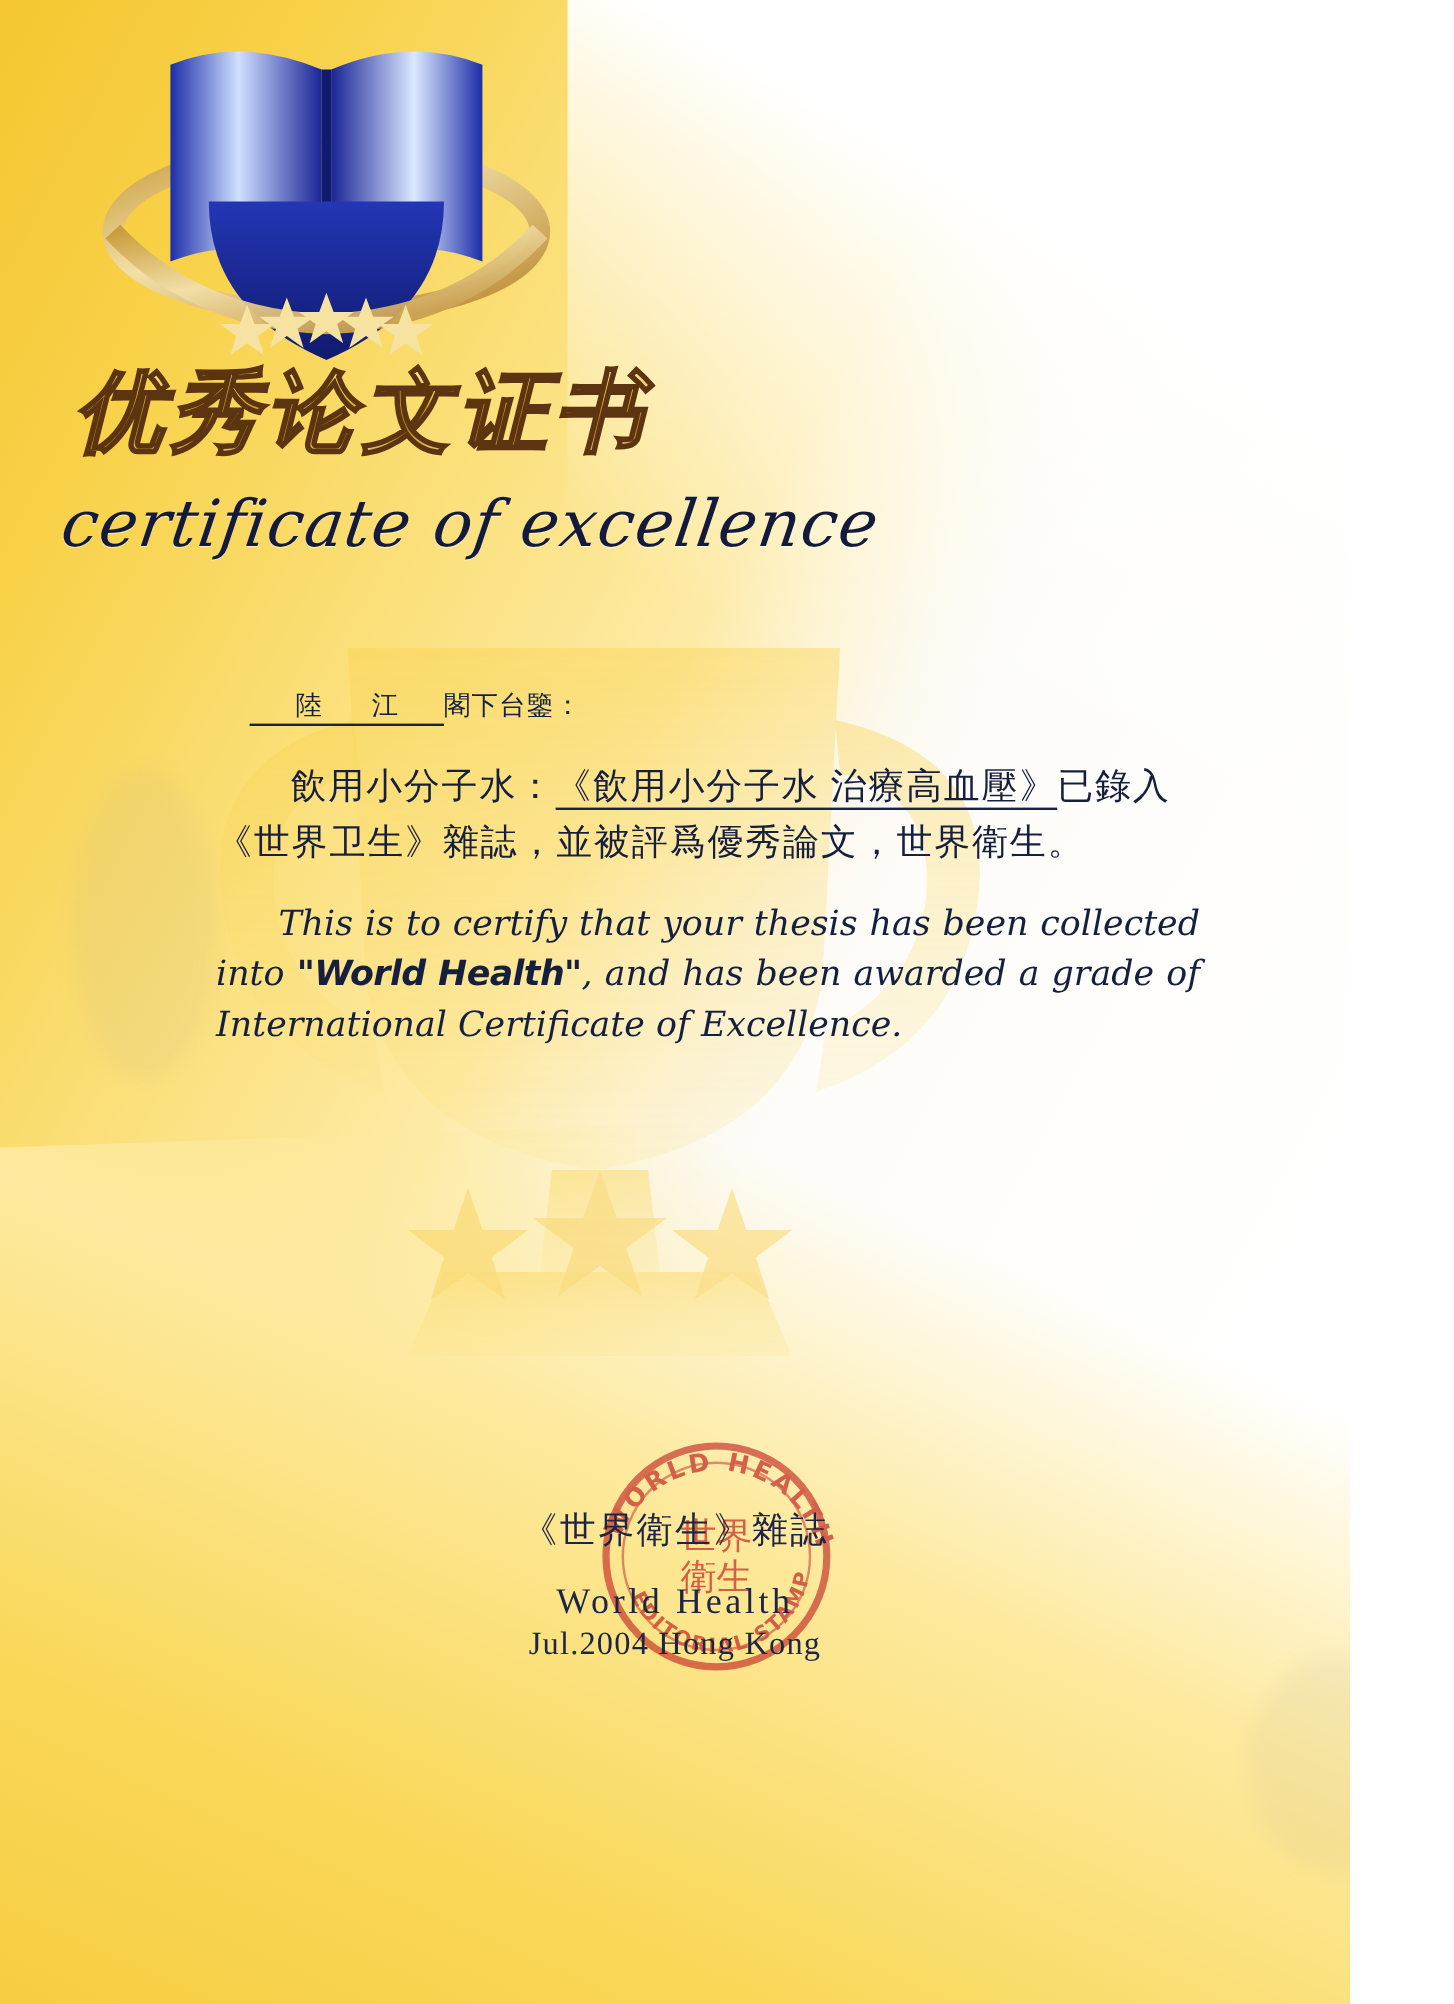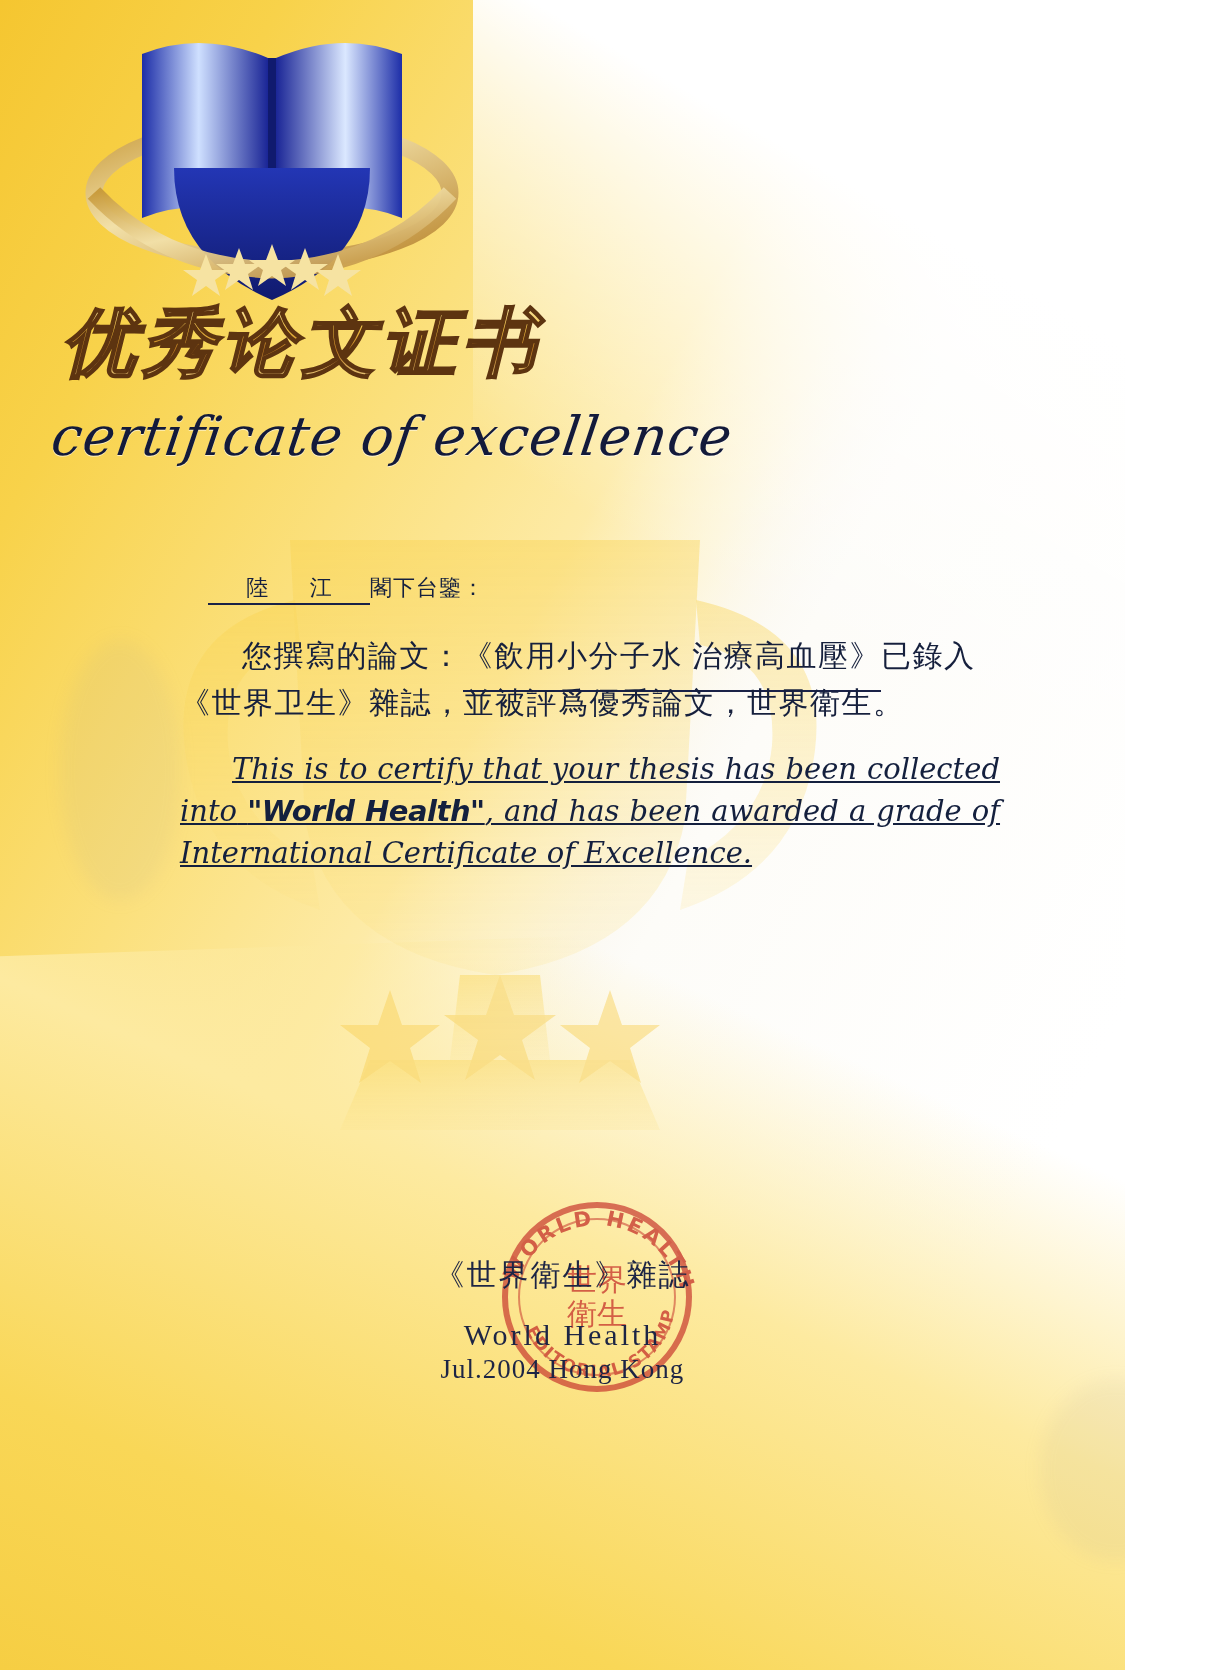--- a/index.html
+++ b/index.html
@@ -141,36 +141,35 @@
   .para-cn {
     font-size: 30px;
     line-height: 1.55;
     margin: 0;
     text-indent: 62px;
     letter-spacing: 1.5px;
     color: #16203d;
   }
   .para-cn .ul {
     border-bottom: 2px solid #1a2247;
-    padding-bottom: 18px;
+    padding-bottom: 1px;
   }
   .para-cn .bold {
     font-weight: normal;
     text-align: center;
   }
   .para-en {
     margin: 22px 0 0 0;
     font-family: "DejaVu Serif", serif;
     font-style: italic;
     font-size: 29px;
     line-height: 1.45;
     text-align: justify;
     text-indent: 52px;
     color: #14203e;
-    text-decoration: underline;
   }
   .para-en .wh {
     font-family: "DejaVu Sans", sans-serif;
     font-weight: bold;
     font-style: italic;
     font-size: 29px;
     letter-spacing: -0.5px;
   }
 
   
@@ -311,21 +310,21 @@
 
   <div class="title-en">certificate of excellence</div>
 
   <div class="body-area">
 
     <p class="salutation">
       <span class="name">陸 江</span><span>閣下台鑒：</span>
     </p>
 
     <p class="para-cn">
-      <span>您撰寫的論文：</span><span class="ul">《飲用小分子水 治療高血壓》</span><span>已錄入</span><span class="bold">《世界卫生》</span><span>雜誌，並被評爲優秀論文，世界衛生。</span>
+      <span>飲用小分子水：</span><span class="ul">《飲用小分子水 治療高血壓》</span><span>已錄入</span><span class="bold">《世界卫生》</span><span>雜誌，並被評爲優秀論文，世界衛生。</span>
     </p>
 
     <p class="para-en">
       <span>This is to certify that your thesis has been collected into</span>
       <span class="wh">"World Health"</span><span>, and has been awarded a grade of International Certificate of Excellence.</span>
     </p>
   </div>
 
   <svg class="seal" viewBox="0 0 215 215">
     <defs>

